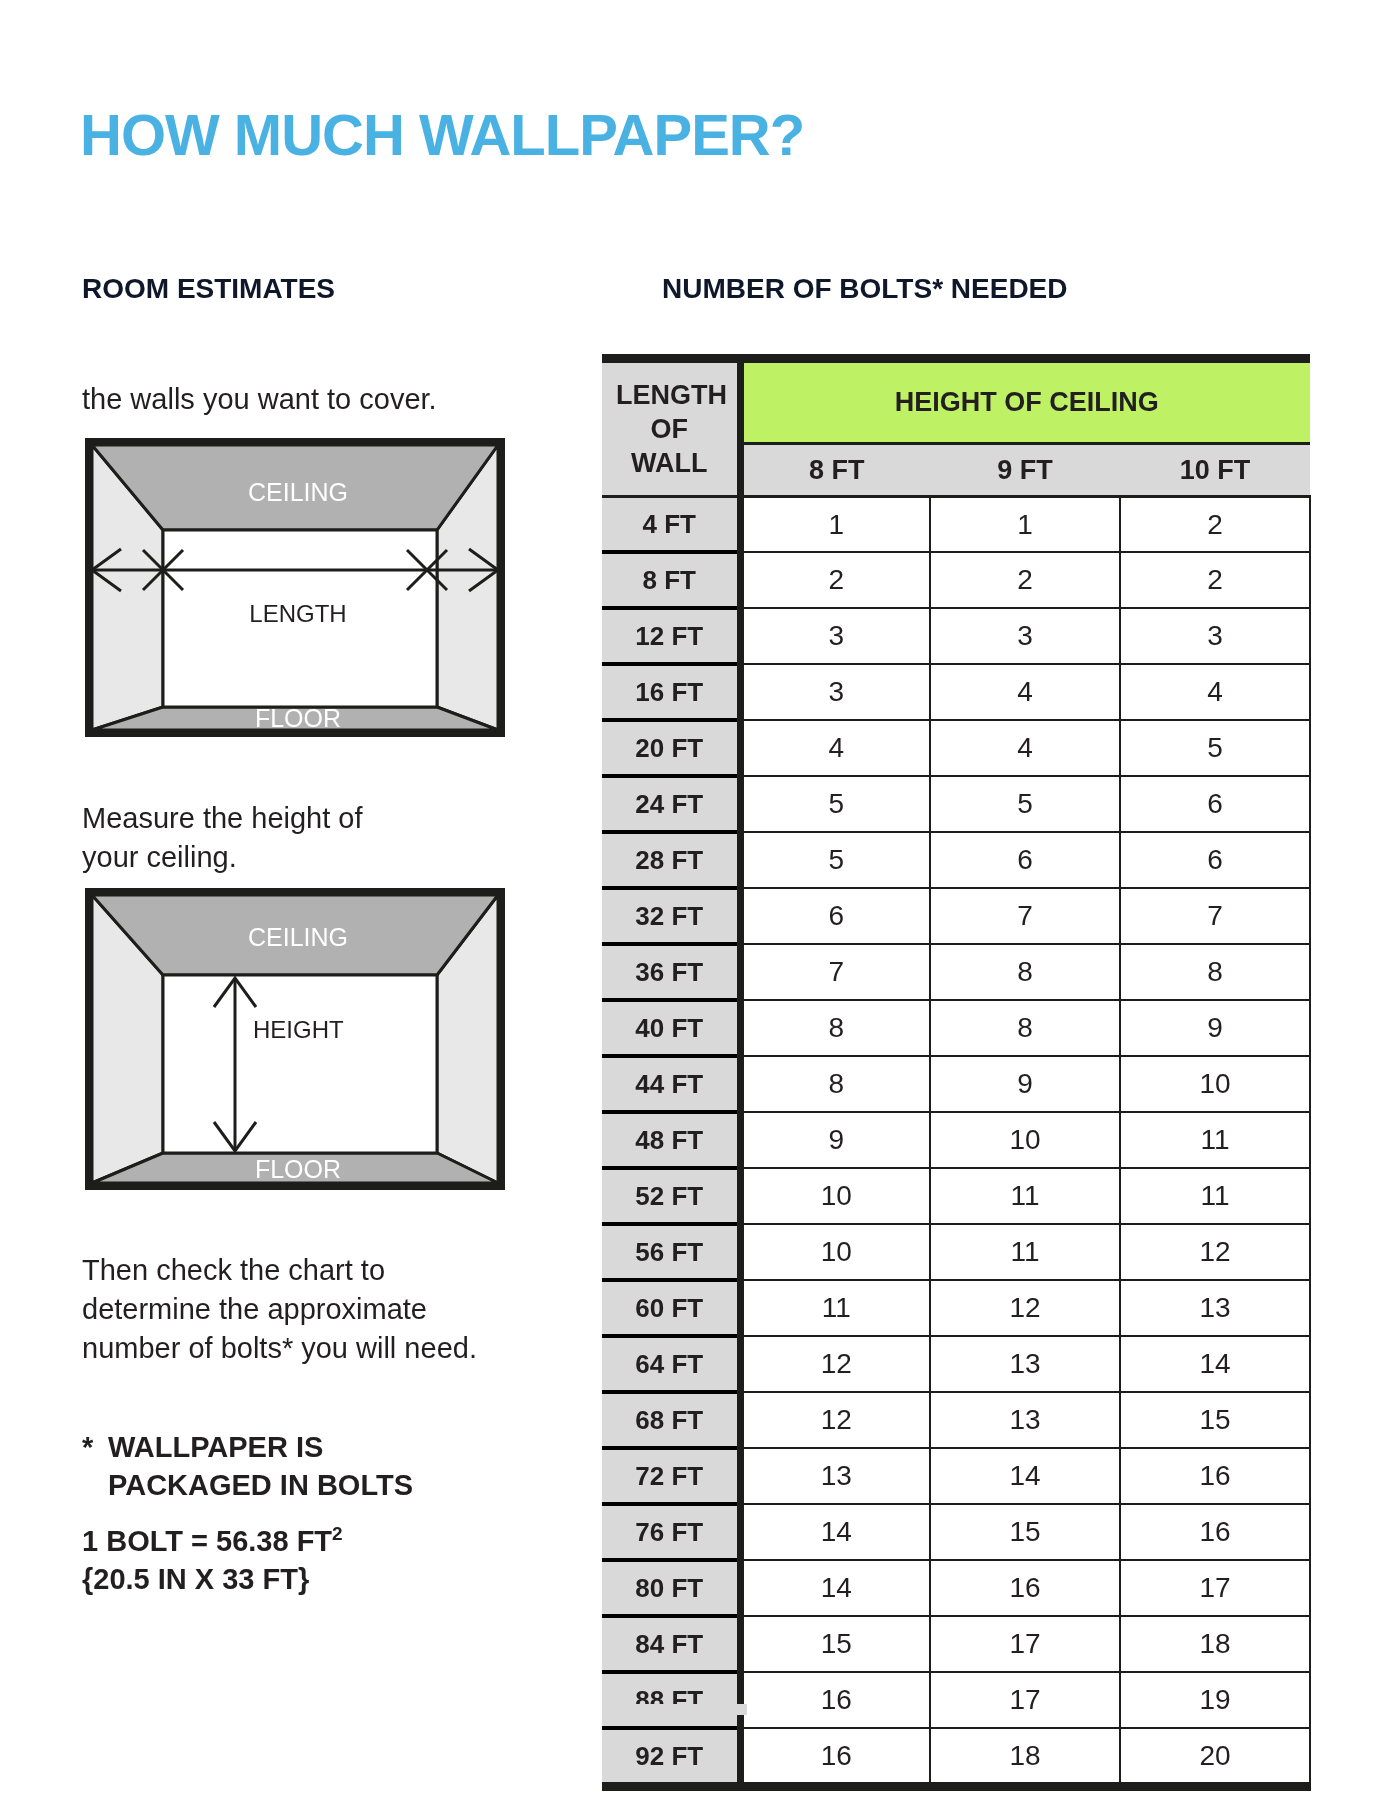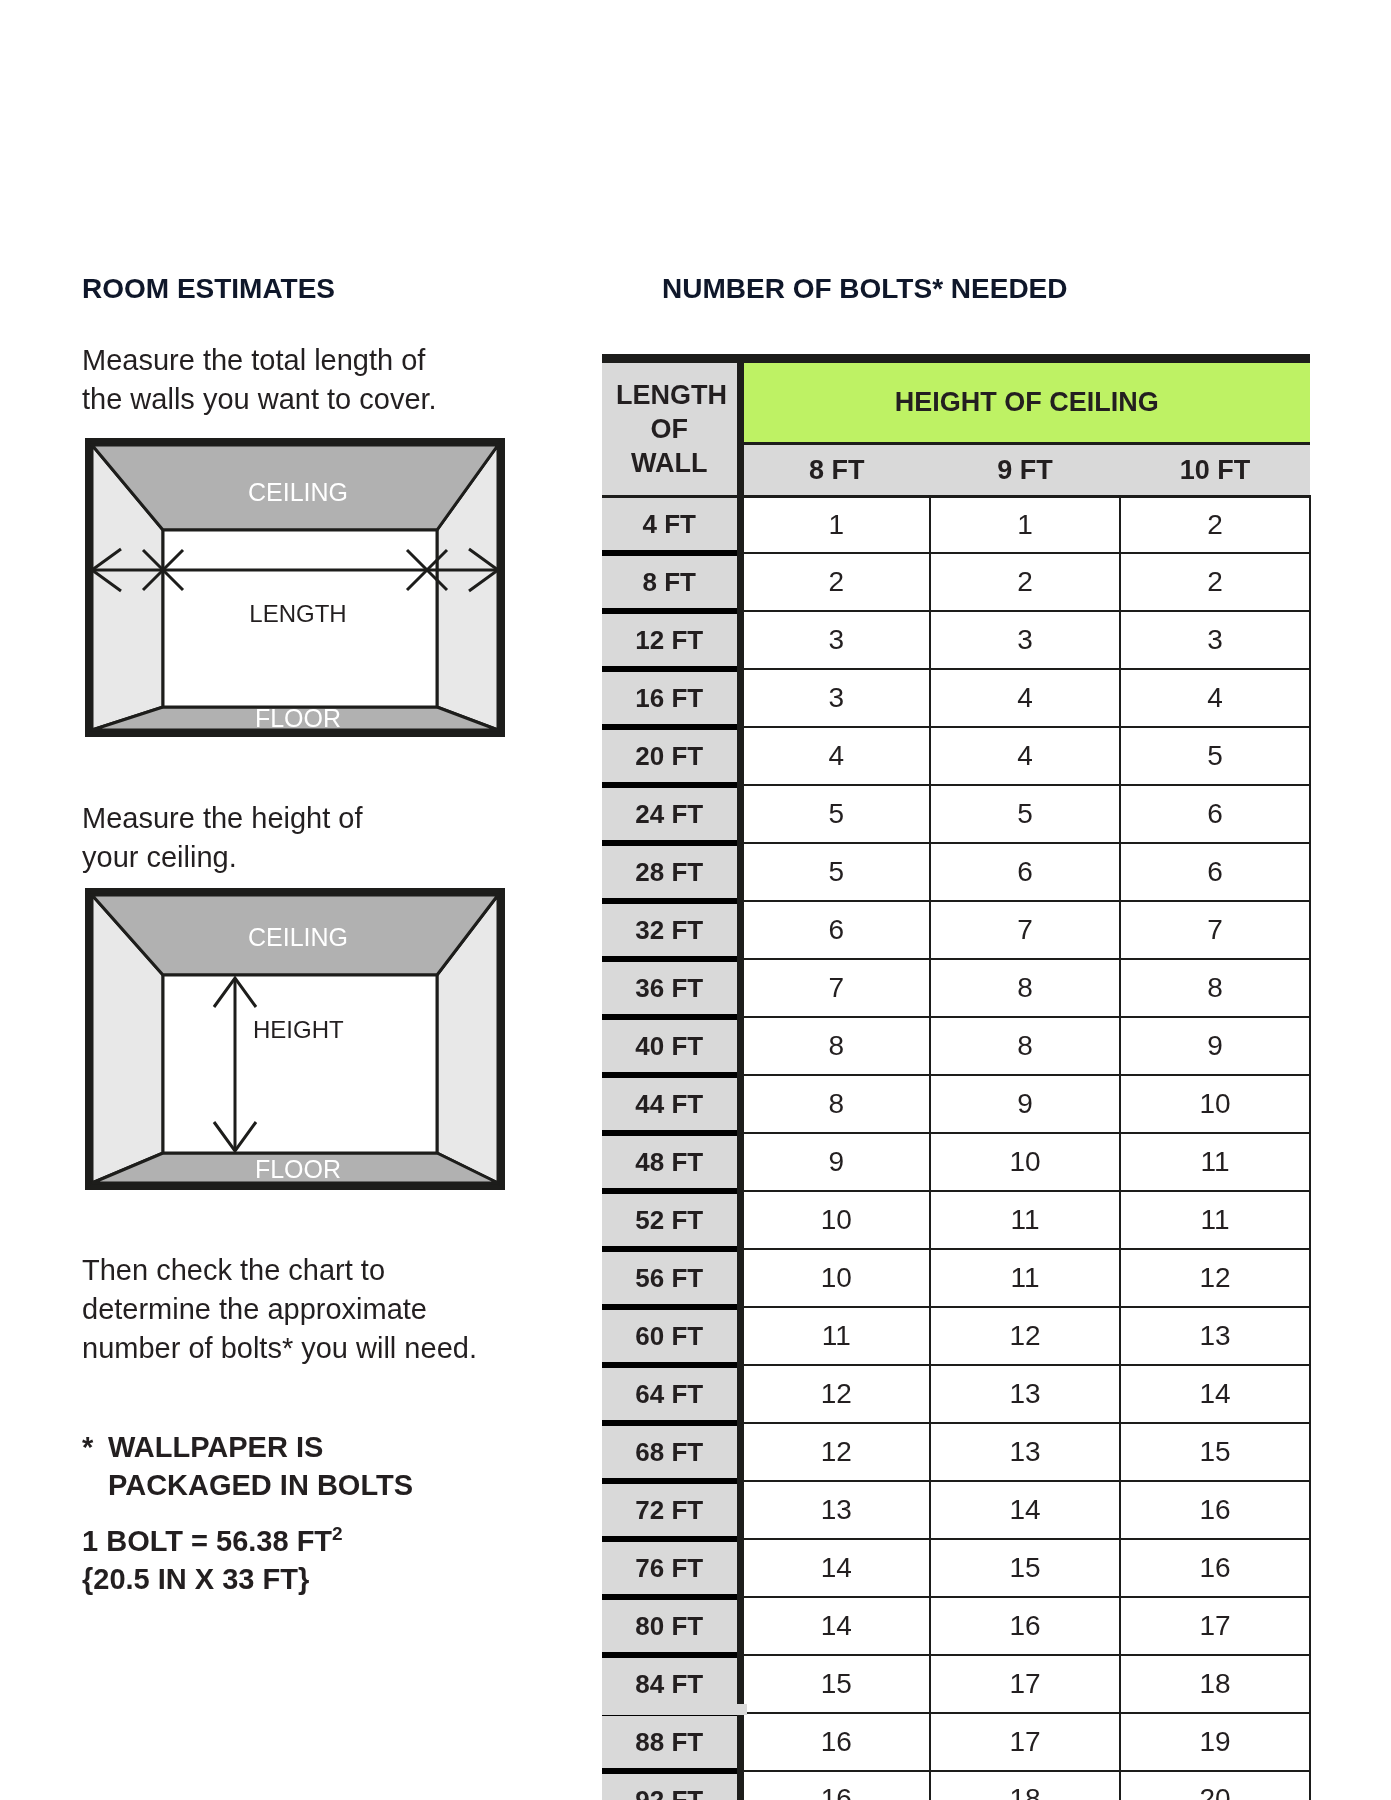--- a/index.html
+++ b/index.html
@@ -72,44 +72,45 @@
   }
   tr.subhead th{
     background:#d9d9d9;
     border-bottom:3px solid #1d1d1b;
     height:50px;
     font-size:27px;font-weight:bold;
   }
   tbody th{
     background:#d9d9d9;
     border-right:7px solid #1d1d1b;
-    border-bottom:6px solid #000000;
+    border-bottom:4px solid #000000;
     font-size:26px;font-weight:bold;
     height:52px;
   }
   tbody td{
     background:#ffffff;
     border:2px solid #1d1d1b;
     font-size:28px;font-weight:normal;
     height:52px;
   }
   .table-shadow{
     left:602px;top:1704px;width:145px;height:11px;
     background:#d9d9d9;
   }
 </style>
 </head>
 <body>
 
 <div class="page">
 
+  <h1 class="abs page-title">HOW MUCH WALLPAPER?</h1>
 
   <h2 class="abs section-heading room-heading">ROOM ESTIMATES</h2>
 
-  <p class="abs body-text para1"><span>Measure the total length of</span><br><span>the walls you want to cover.</span></p>
+  <p class="abs body-text para1"><br><span>the walls you want to cover.</span></p>
 
   <svg class="abs diagram1" width="420" height="299" viewBox="0 0 420 299">
     <rect x="3.5" y="3.5" width="413" height="292" fill="#ffffff" stroke="#1d1d1b" stroke-width="7"></rect>
     <polygon points="7,7 78,92 78,269 7,292" fill="#e8e8e8" stroke="#1d1d1b" stroke-width="3"></polygon>
     <polygon points="413,7 352,92 352,269 413,292" fill="#e8e8e8" stroke="#1d1d1b" stroke-width="3"></polygon>
     <polygon points="7,7 413,7 352,92 78,92" fill="#b1b1b1" stroke="#1d1d1b" stroke-width="3"></polygon>
     <polygon points="78,269 352,269 413,292 7,292" fill="#b1b1b1" stroke="#1d1d1b" stroke-width="3"></polygon>
     <rect x="78" y="92" width="274" height="177" fill="#ffffff" stroke="#1d1d1b" stroke-width="3"></rect>
     <text x="213" y="63" text-anchor="middle" font-size="25" fill="#ffffff">CEILING</text>
     <text x="213" y="289" text-anchor="middle" font-size="25" fill="#ffffff">FLOOR</text>

